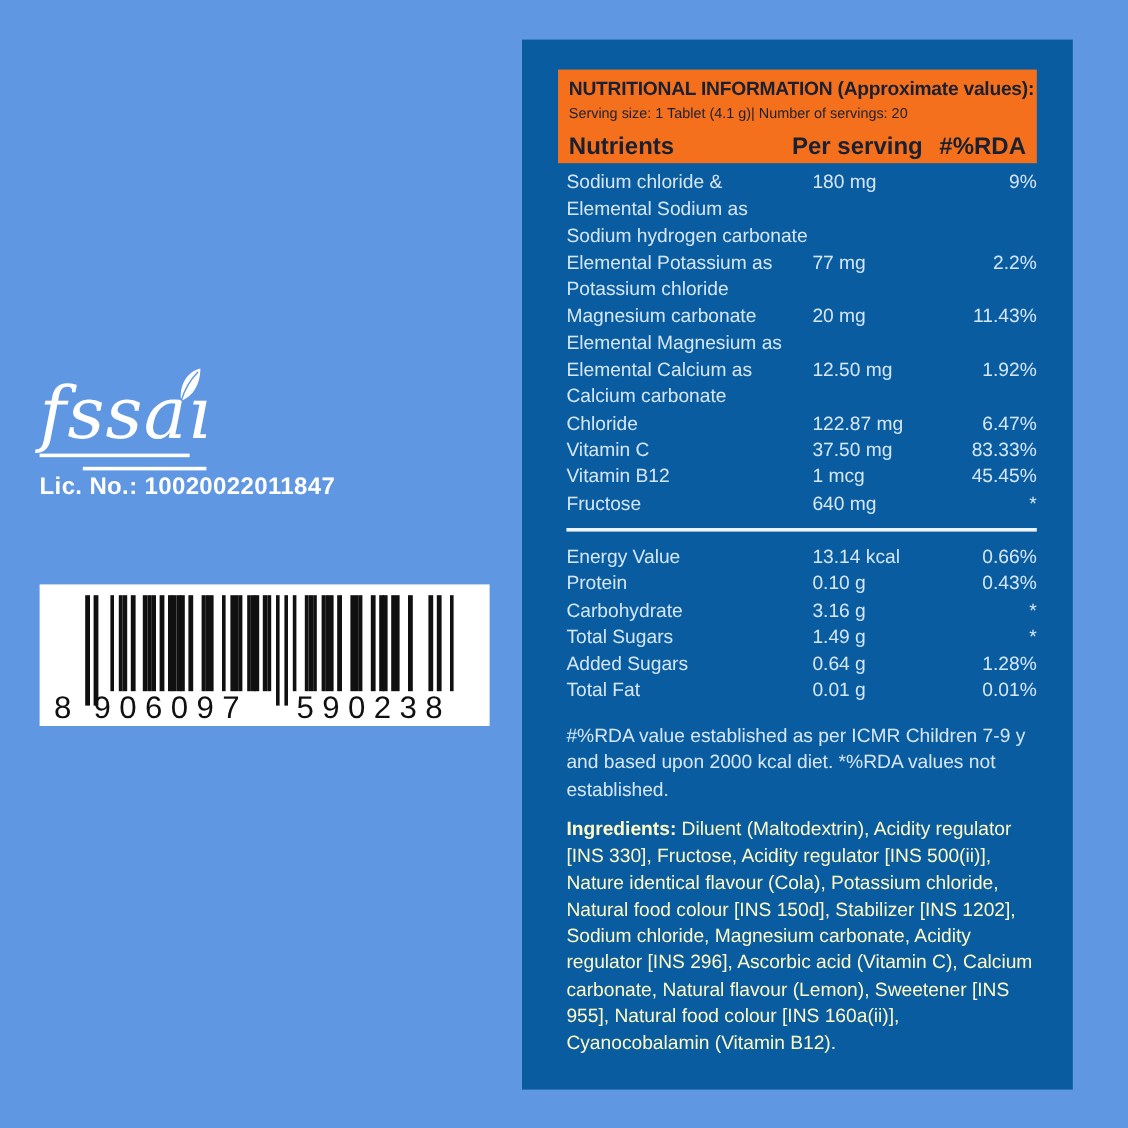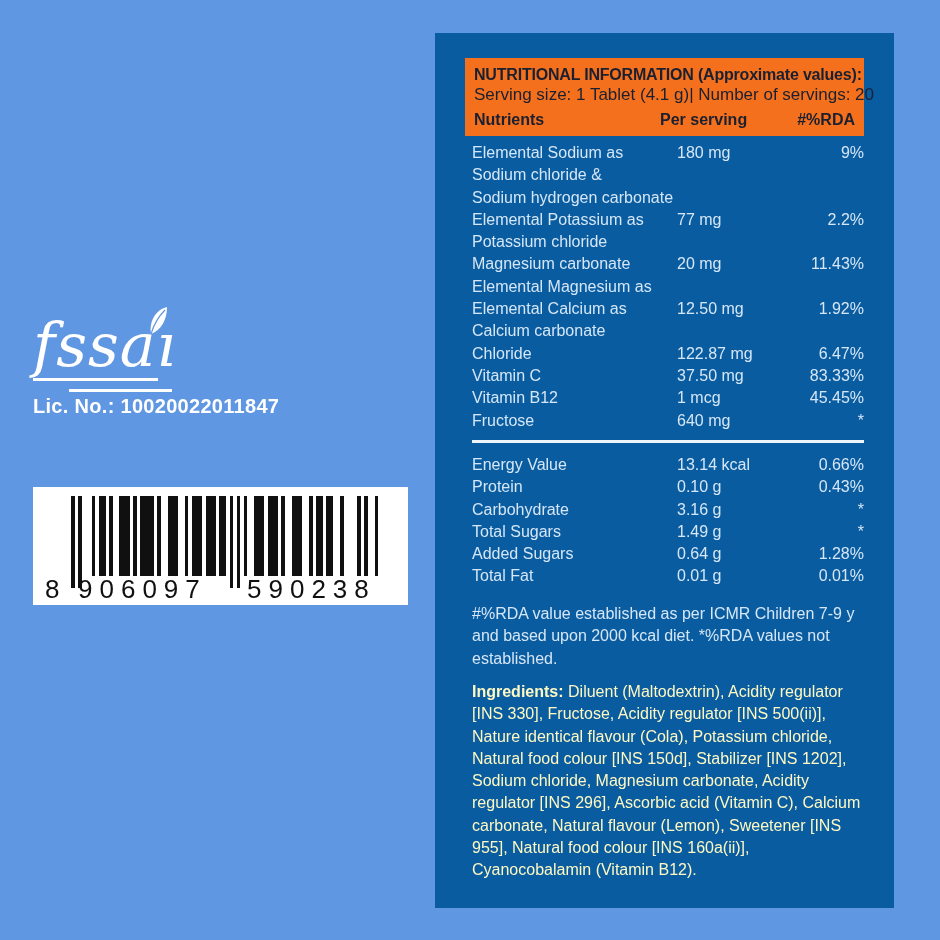--- a/index.html
+++ b/index.html
@@ -40,22 +40,22 @@
   
   .panel {
     position:absolute; left:435px; top:33px; width:459px; height:875px;
     background:#0A5CA0;
   }
   .orange {
     position:absolute; left:30px; top:25px; width:399px; height:78px;
     background:#F4701D; color:#1B2030; padding:7px 9px; box-sizing:border-box;
   }
   .o-title   { font-weight:bold; font-size:16px; line-height:19px; letter-spacing:-0.2px; white-space:nowrap; }
-  .o-serving { font-size:17px; line-height:21px; white-space:nowrap; }
-  .o-cols    { position:relative; height:20px; margin-top:6px; font-weight:bold; font-size:16px;text-decoration:underline; }
+  .o-serving { font-size:12px; line-height:21px; white-space:nowrap; }
+  .o-cols    { position:relative; height:20px; margin-top:6px; font-weight:bold; font-size:20px;text-decoration:underline; }
   .o-col-1   { position:absolute; left:0; }
   .o-col-2   { position:absolute; left:186px; }
   .o-col-3   { position:absolute; right:0; }
 
   .ntable { position:absolute; left:37px; width:392px; color:#D5E7F7; font-size:16px; line-height:22.3px; }
   .ntable-nutrients { top:109px; }
   .ntable-macros    { top:421px; }
   .nrow { display:grid; grid-template-columns:205px 115px 1fr; align-items:start; }
   .ncol-label div { white-space:nowrap; }
   .ncol-rda { text-align:right; }
@@ -155,22 +155,22 @@
     <div class="o-cols">
       <span class="o-col-1">Nutrients</span>
       <span class="o-col-2">Per serving</span>
       <span class="o-col-3">#%RDA</span>
     </div>
   </div>
 
   <div class="ntable ntable-nutrients" id="nutrients">
       <div class="nrow">
         <div class="ncol-label">
+          <div>Sodium chloride &amp;</div>
           <div>Elemental Sodium as</div>
-          <div>Sodium chloride &amp;</div>
           <div>Sodium hydrogen carbonate</div>
         </div>
         <div class="ncol-value">180 mg</div>
         <div class="ncol-rda">9%</div>
       </div>
       <div class="nrow">
         <div class="ncol-label">
           <div>Elemental Potassium as</div>
           <div>Potassium chloride</div>
         </div>

